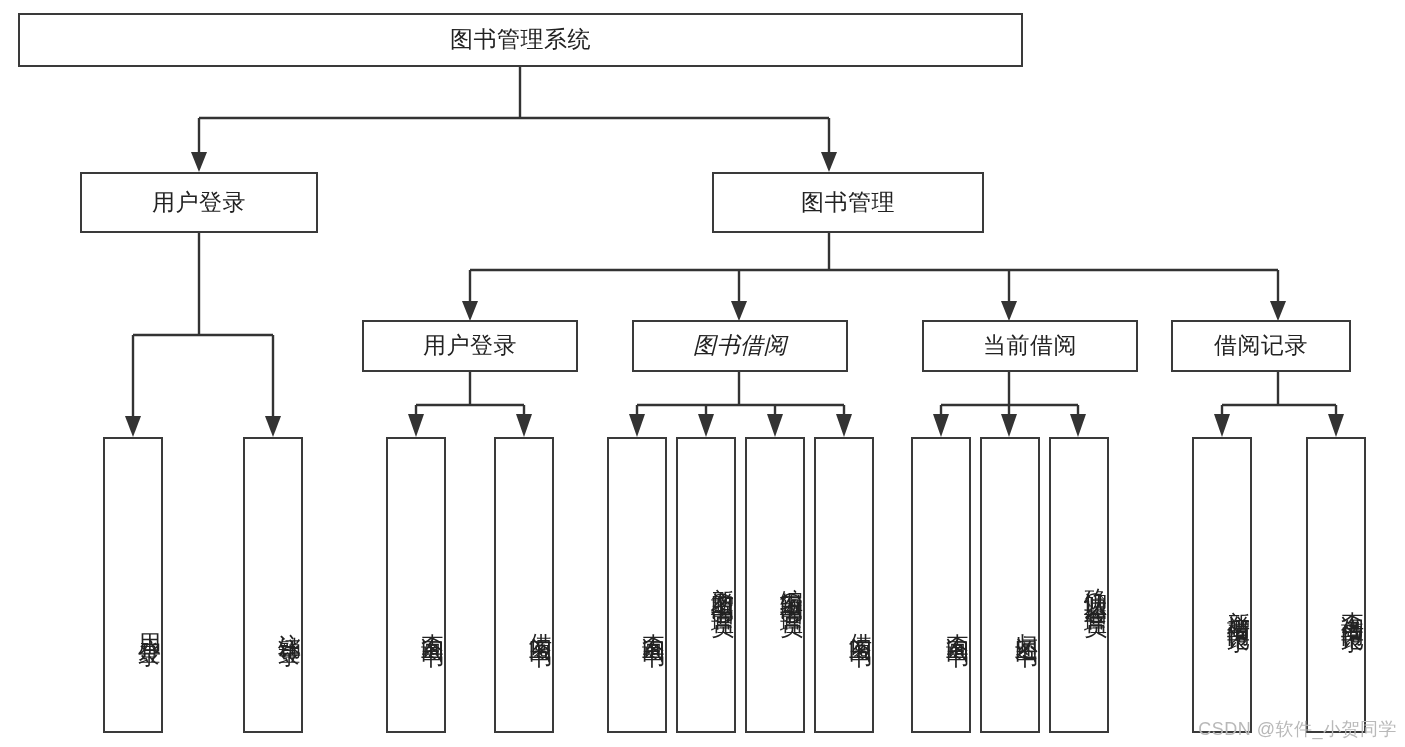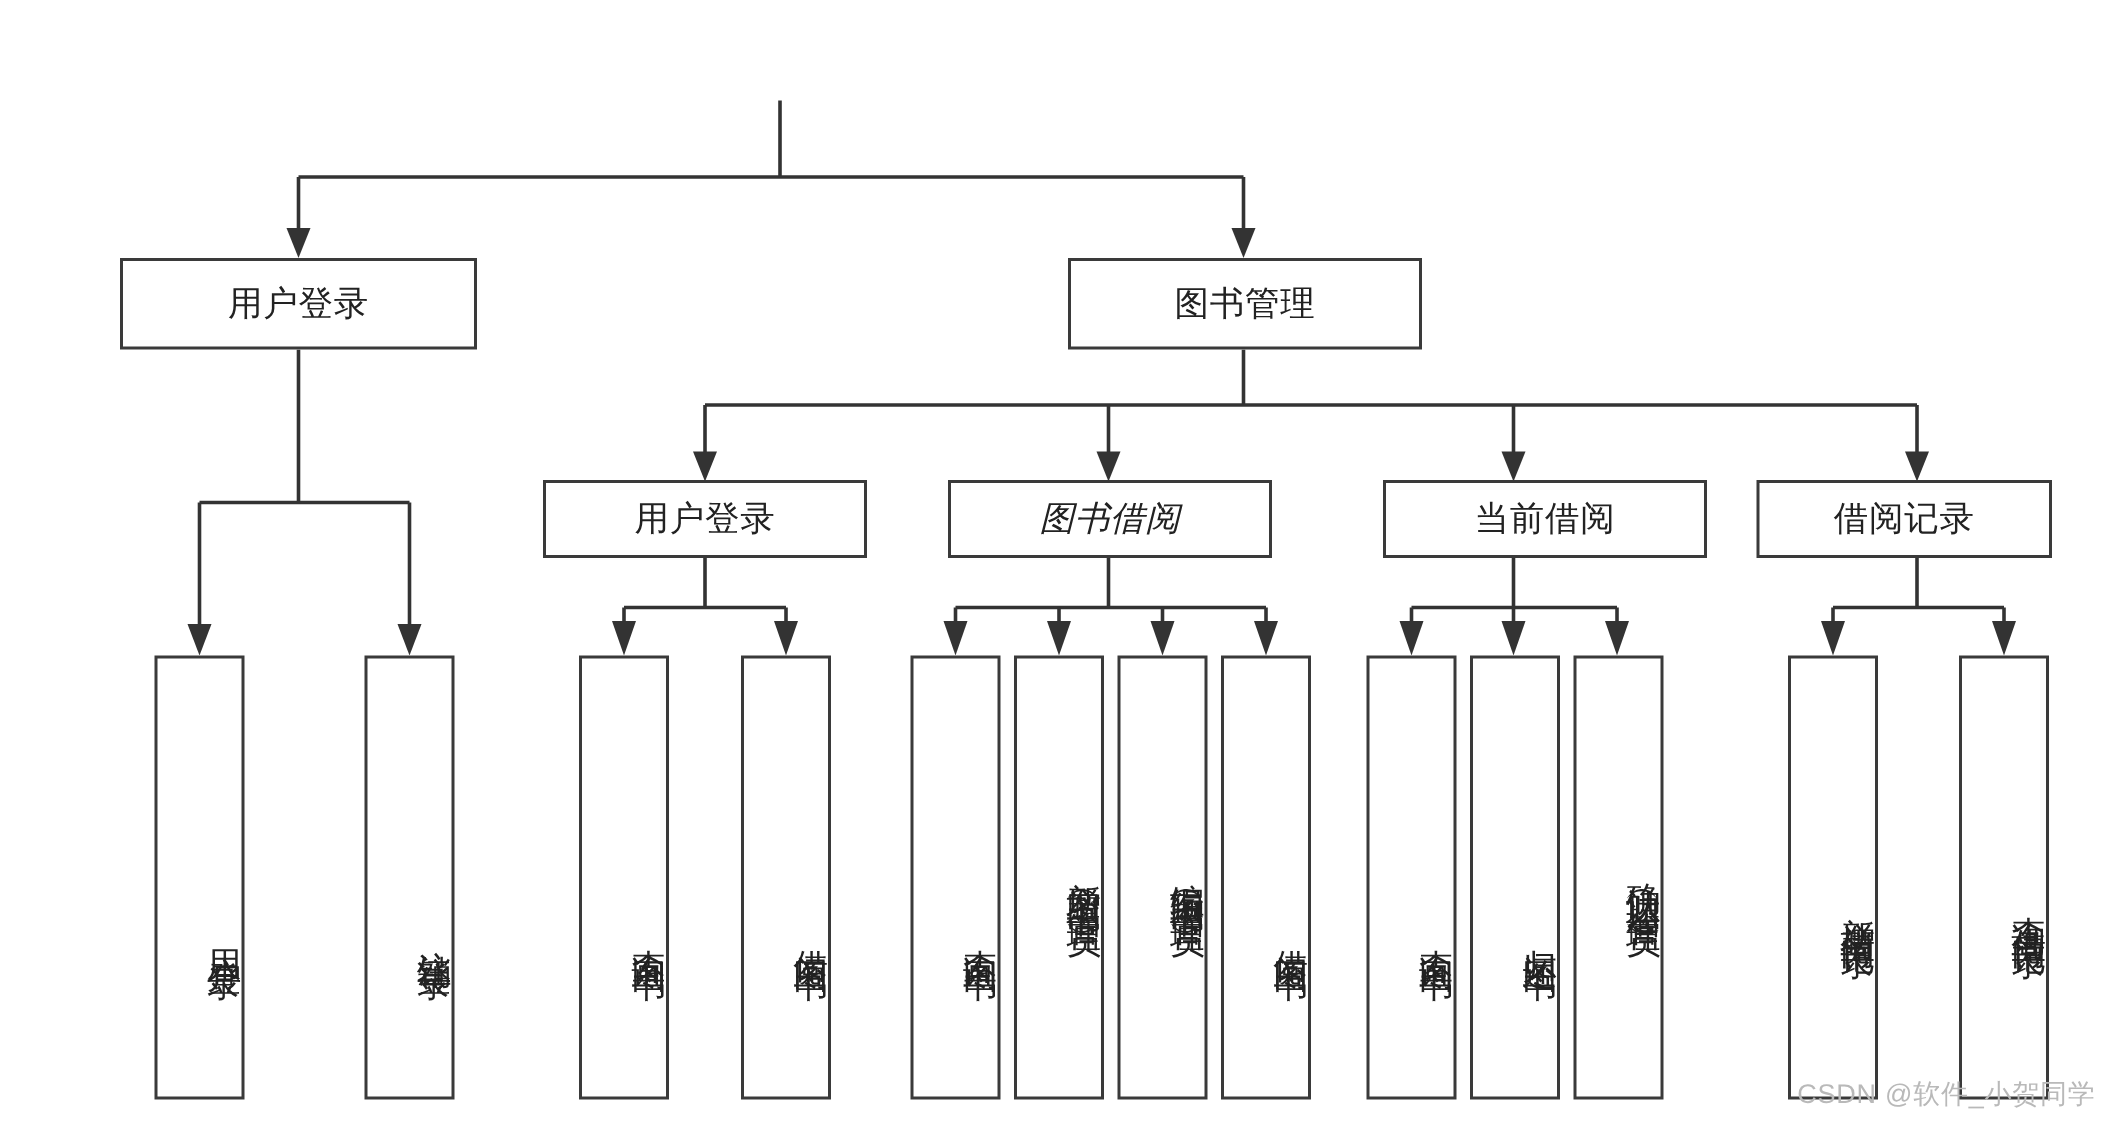--- a/index.html
+++ b/index.html
@@ -132,38 +132,41 @@
     <polygon points="1070,414 1086,414 1078,437"></polygon>
 
     <line x1="1278" y1="372" x2="1278" y2="405"></line>
     <line x1="1222" y1="405" x2="1336" y2="405"></line>
     <line x1="1222" y1="405" x2="1222" y2="420"></line>
     <polygon points="1214,414 1230,414 1222,437"></polygon>
     <line x1="1336" y1="405" x2="1336" y2="420"></line>
     <polygon points="1328,414 1344,414 1336,437"></polygon>
   </svg>
 
+  <div class="node h" style="left:18px; top:13px; width:1005px; height:54px;">
+    <span>图书管理系统</span>
+  </div>
 
   <div class="node h" style="left:80px; top:172px; width:238px; height:61px;">
     <span>用户登录</span>
   </div>
-  <div class="node h" style="left:712px; top:172px; width:236px; height:61px;">
+  <div class="node h" style="left:712px; top:172px; width:272px; height:61px;">
     <span>图书管理</span>
   </div>
 
   <div class="node h" style="left:362px; top:320px; width:216px; height:52px;">
     <span>用户登录</span>
   </div>
   <div class="node h" style="left:632px; top:320px; width:216px; height:52px;font-style:italic;">
     <span>图书借阅</span>
   </div>
   <div class="node h" style="left:922px; top:320px; width:216px; height:52px;">
     <span>当前借阅</span>
   </div>
-  <div class="node h" style="left:1171px; top:320px; width:197px; height:52px;">
+  <div class="node h" style="left:1171px; top:320px; width:180px; height:52px;">
     <span>借阅记录</span>
   </div>
 
   <div class="node v" style="left:103px; top:437px; width:60px; height:296px; padding-top:76px;">
     <span>用户登录</span>
   </div>
   <div class="node v" style="left:243px; top:437px; width:60px; height:296px; padding-top:76px;">
     <span>注销登录</span>
   </div>
 

